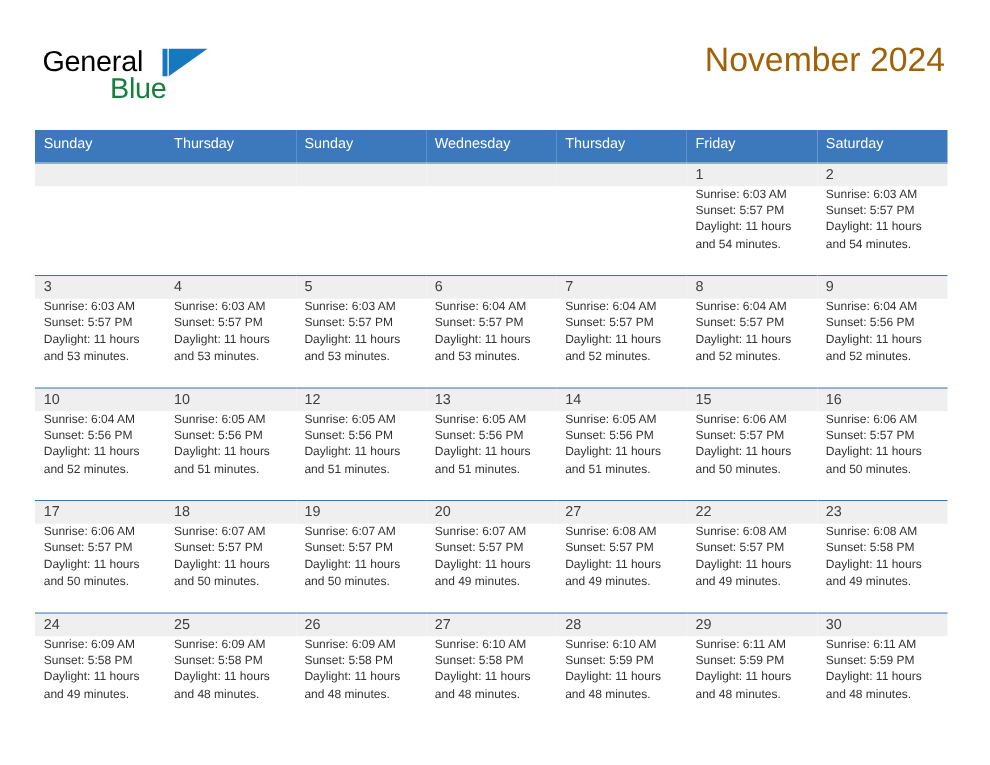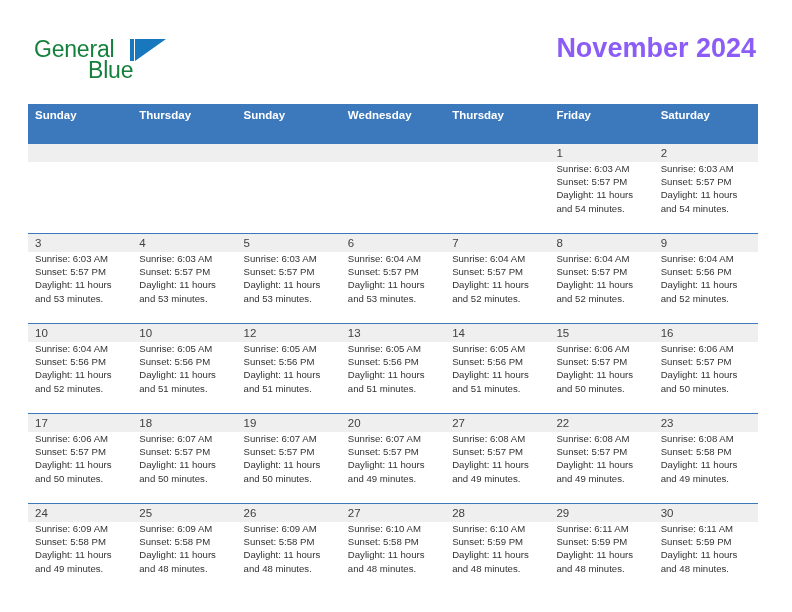--- a/index.html
+++ b/index.html
@@ -33,21 +33,21 @@
     left: 34px;
     top: 36px;
     width: 180px;
     height: 48px;
   }
   .logo-general {
     position: absolute;
     left: 0; top: 0;
     font-size: 23px;
     letter-spacing: -0.2px;
-    color: #15803d;
+    color: #000000;
     font-family: "Liberation Sans", sans-serif;
   }
   .logo-blue {
     position: absolute;
     left: 54px; top: 21px;
     font-size: 23px;
     letter-spacing: -0.2px;
     color: #15803d;
     font-family: "Liberation Sans", sans-serif;
   }
@@ -74,22 +74,22 @@
   }
 
   .title-block {
     position: absolute;
     right: 36px;
     top: 32px;
     text-align: right;
   }
   .month-title {
     font-size: 27px;
-    color: #8b5cf6;
-    font-weight: bold;
+    color: #a16207;
+    font-weight: normal;
     line-height: 32px;
     white-space: nowrap;
     margin-left: 46px;
   }
   .location {
     margin-top: 8px;
     font-size: 14.5px;
     color: #3f3f3f;
     line-height: 17px;
     white-space: nowrap;
@@ -100,24 +100,24 @@
     position: absolute;
     left: 28px;
     top: 104px;
     width: 730px;
     border-collapse: collapse;
     table-layout: fixed;
   }
   .calendar th {
     background: #3b78bc;
     color: #ffffff;
-    font-weight: bold;
+    font-weight: normal;
     font-size: 11.5px;
     text-align: left;
-    padding: 5px 0 21px 7px;
+    padding: 5px 0 8px 7px;
     height: 11px;
     line-height: 13px;
     border: none;
   }
   .calendar td {
     vertical-align: top;
     padding: 0;
     border: none;
     width: 104.28px;
     height: 90px;

